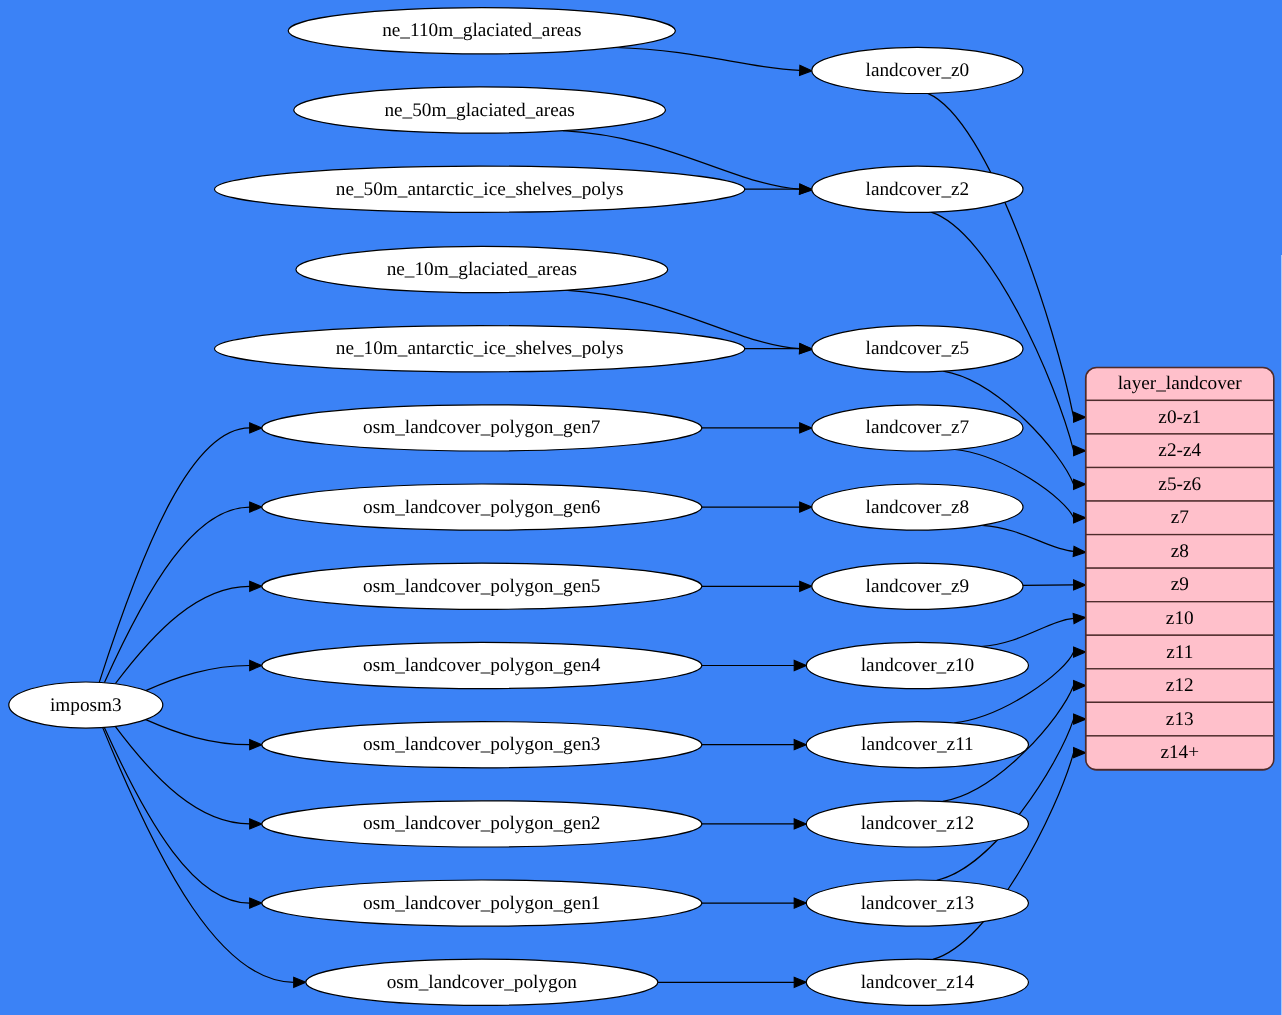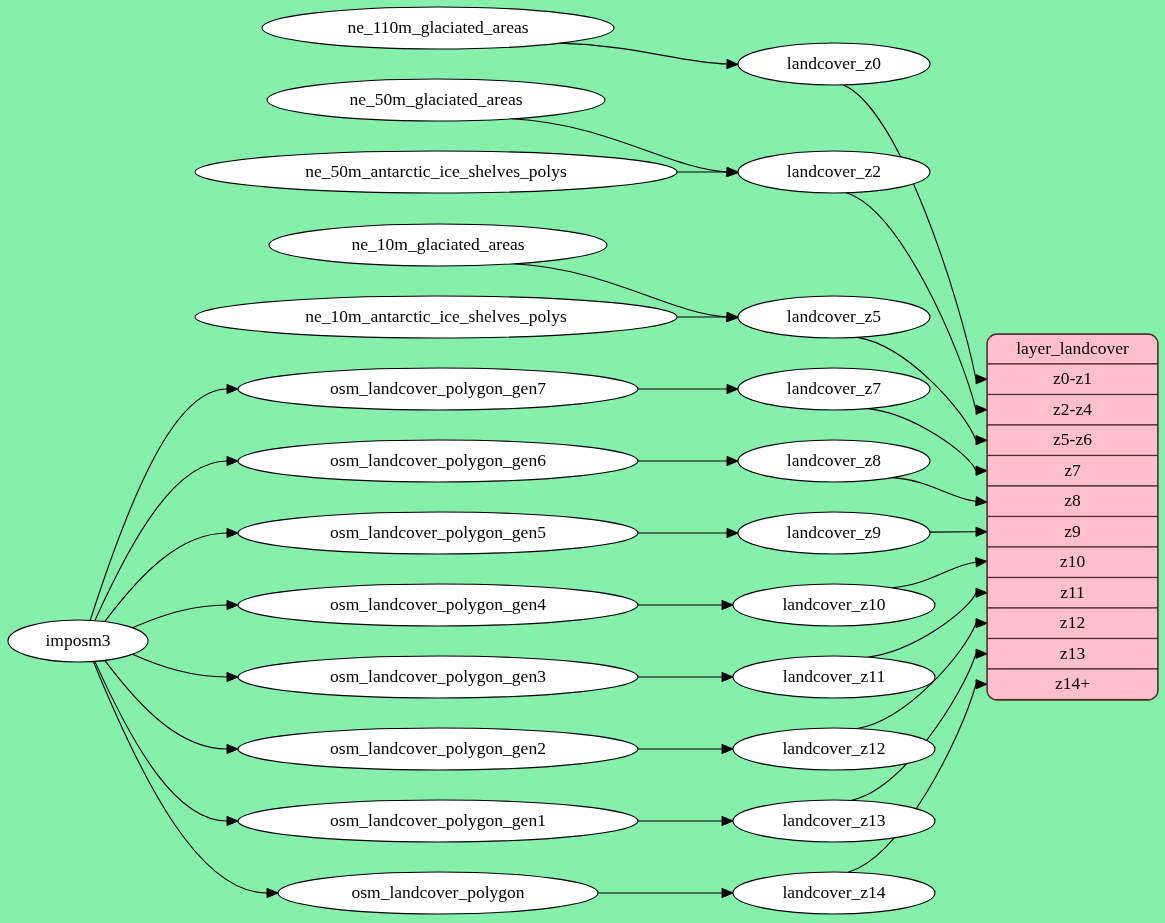--- a/index.html
+++ b/index.html
@@ -1,16 +1,16 @@
 <!DOCTYPE html>
 <html><head>
 <meta charset="utf-8">
 <style>
   html,body{margin:0;padding:0;background:#ffffff;}
-  #stage{position:relative;width:1165px;height:923px;background:#86efac;overflow:hidden;text-align:center;}
+  #stage{position:relative;width:1165px;height:923px;background:#3b82f6;overflow:hidden;text-align:center;}
   svg{display:block;}
   .node-ellipse{fill:#ffffff;stroke:#000000;stroke-width:1.1;}
   .node-label{font-family:"Liberation Serif","DejaVu Serif",serif;font-size:17.5px;fill:#000000;text-anchor:middle;dominant-baseline:middle;}
   .edge{fill:none;stroke:#000000;stroke-width:1.1;}
   .arrow{fill:#000000;stroke:#000000;stroke-width:1;}
   .tbl-cell{fill:#ffc0cb;stroke:#4d2b2b;stroke-width:1.2;}
   .tbl-head{fill:#ffc0cb;stroke:#4d2b2b;stroke-width:1.2;}
   .tbl-outline{fill:none;stroke:#4d2b2b;stroke-width:1.4;}
   .tbl-label{font-family:"Liberation Serif","DejaVu Serif",serif;font-size:17.5px;fill:#000000;text-anchor:middle;dominant-baseline:middle;}
   .tbl-head-label{font-family:"Liberation Serif","DejaVu Serif",serif;font-size:17.5px;fill:#000000;text-anchor:middle;dominant-baseline:middle;}

